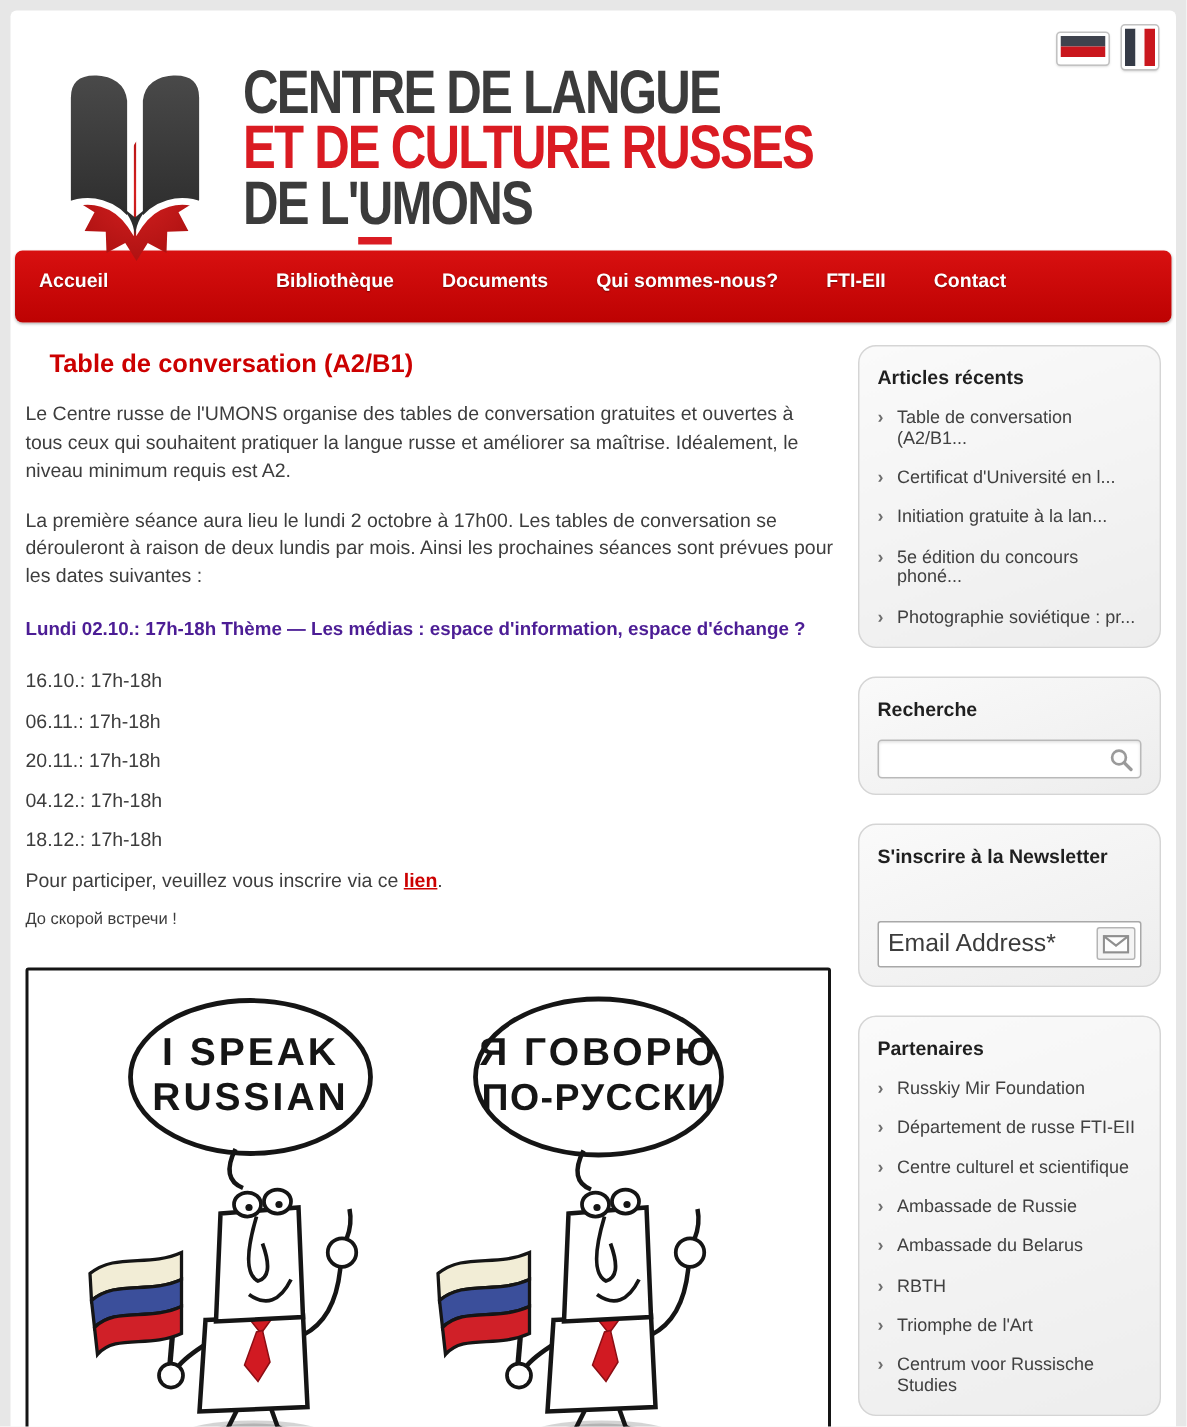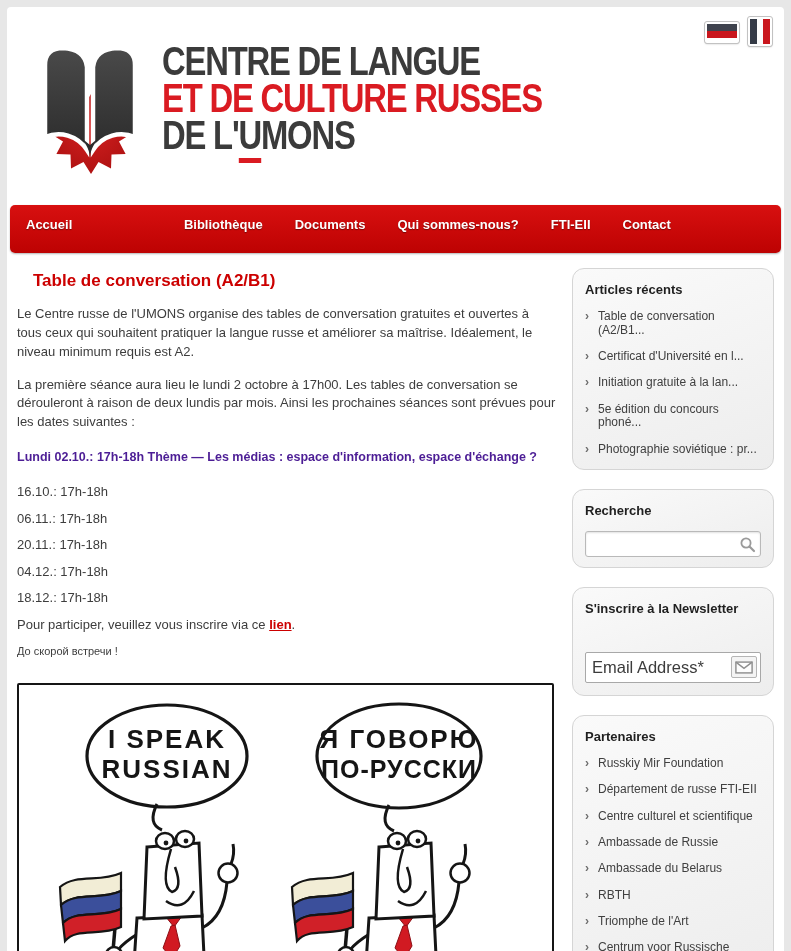--- a/index.html
+++ b/index.html
@@ -1,21 +1,21 @@
 <!DOCTYPE html>
 <html><head>
 <meta charset="utf-8">
 <style>
   * { margin:0; padding:0; box-sizing:border-box; }
   html,body { width:791px; height:951px; overflow:hidden; }
   body { background:#e7e7e7; font-family:"Liberation Sans",sans-serif; }
   .page { width:777px; margin:7px auto 0; background:#fff; border-radius:4px; min-height:944px; padding-bottom:20px; }
 
   
-  .header { position:relative; height:198px; }
+  .header { position:relative; height:160px; }
   .flags { position:absolute; top:10px; right:12px; display:flex; align-items:flex-start; gap:9px; }
   .flag { border:2px solid #fff; outline:1px solid #c2c2c2; border-radius:2px; box-shadow:0 1px 2px rgba(0,0,0,.25); overflow:hidden; display:block; }
   .flag-ru { width:34px; height:21px; margin-top:5px; }
   .flag-ru .s1 { height:7px; background:#fbfbfb; }
   .flag-ru .s2 { height:7px; background:#3f434e; }
   .flag-ru .s3 { height:7px; background:#c9161d; }
   .flag-fr { width:24px; height:29px; display:flex; }
   .flag-fr .v1 { width:8px; background:#343a46; }
   .flag-fr .v2 { width:8px; background:#fbfbfb; }
   .flag-fr .v3 { width:8px; background:#c9161d; }

